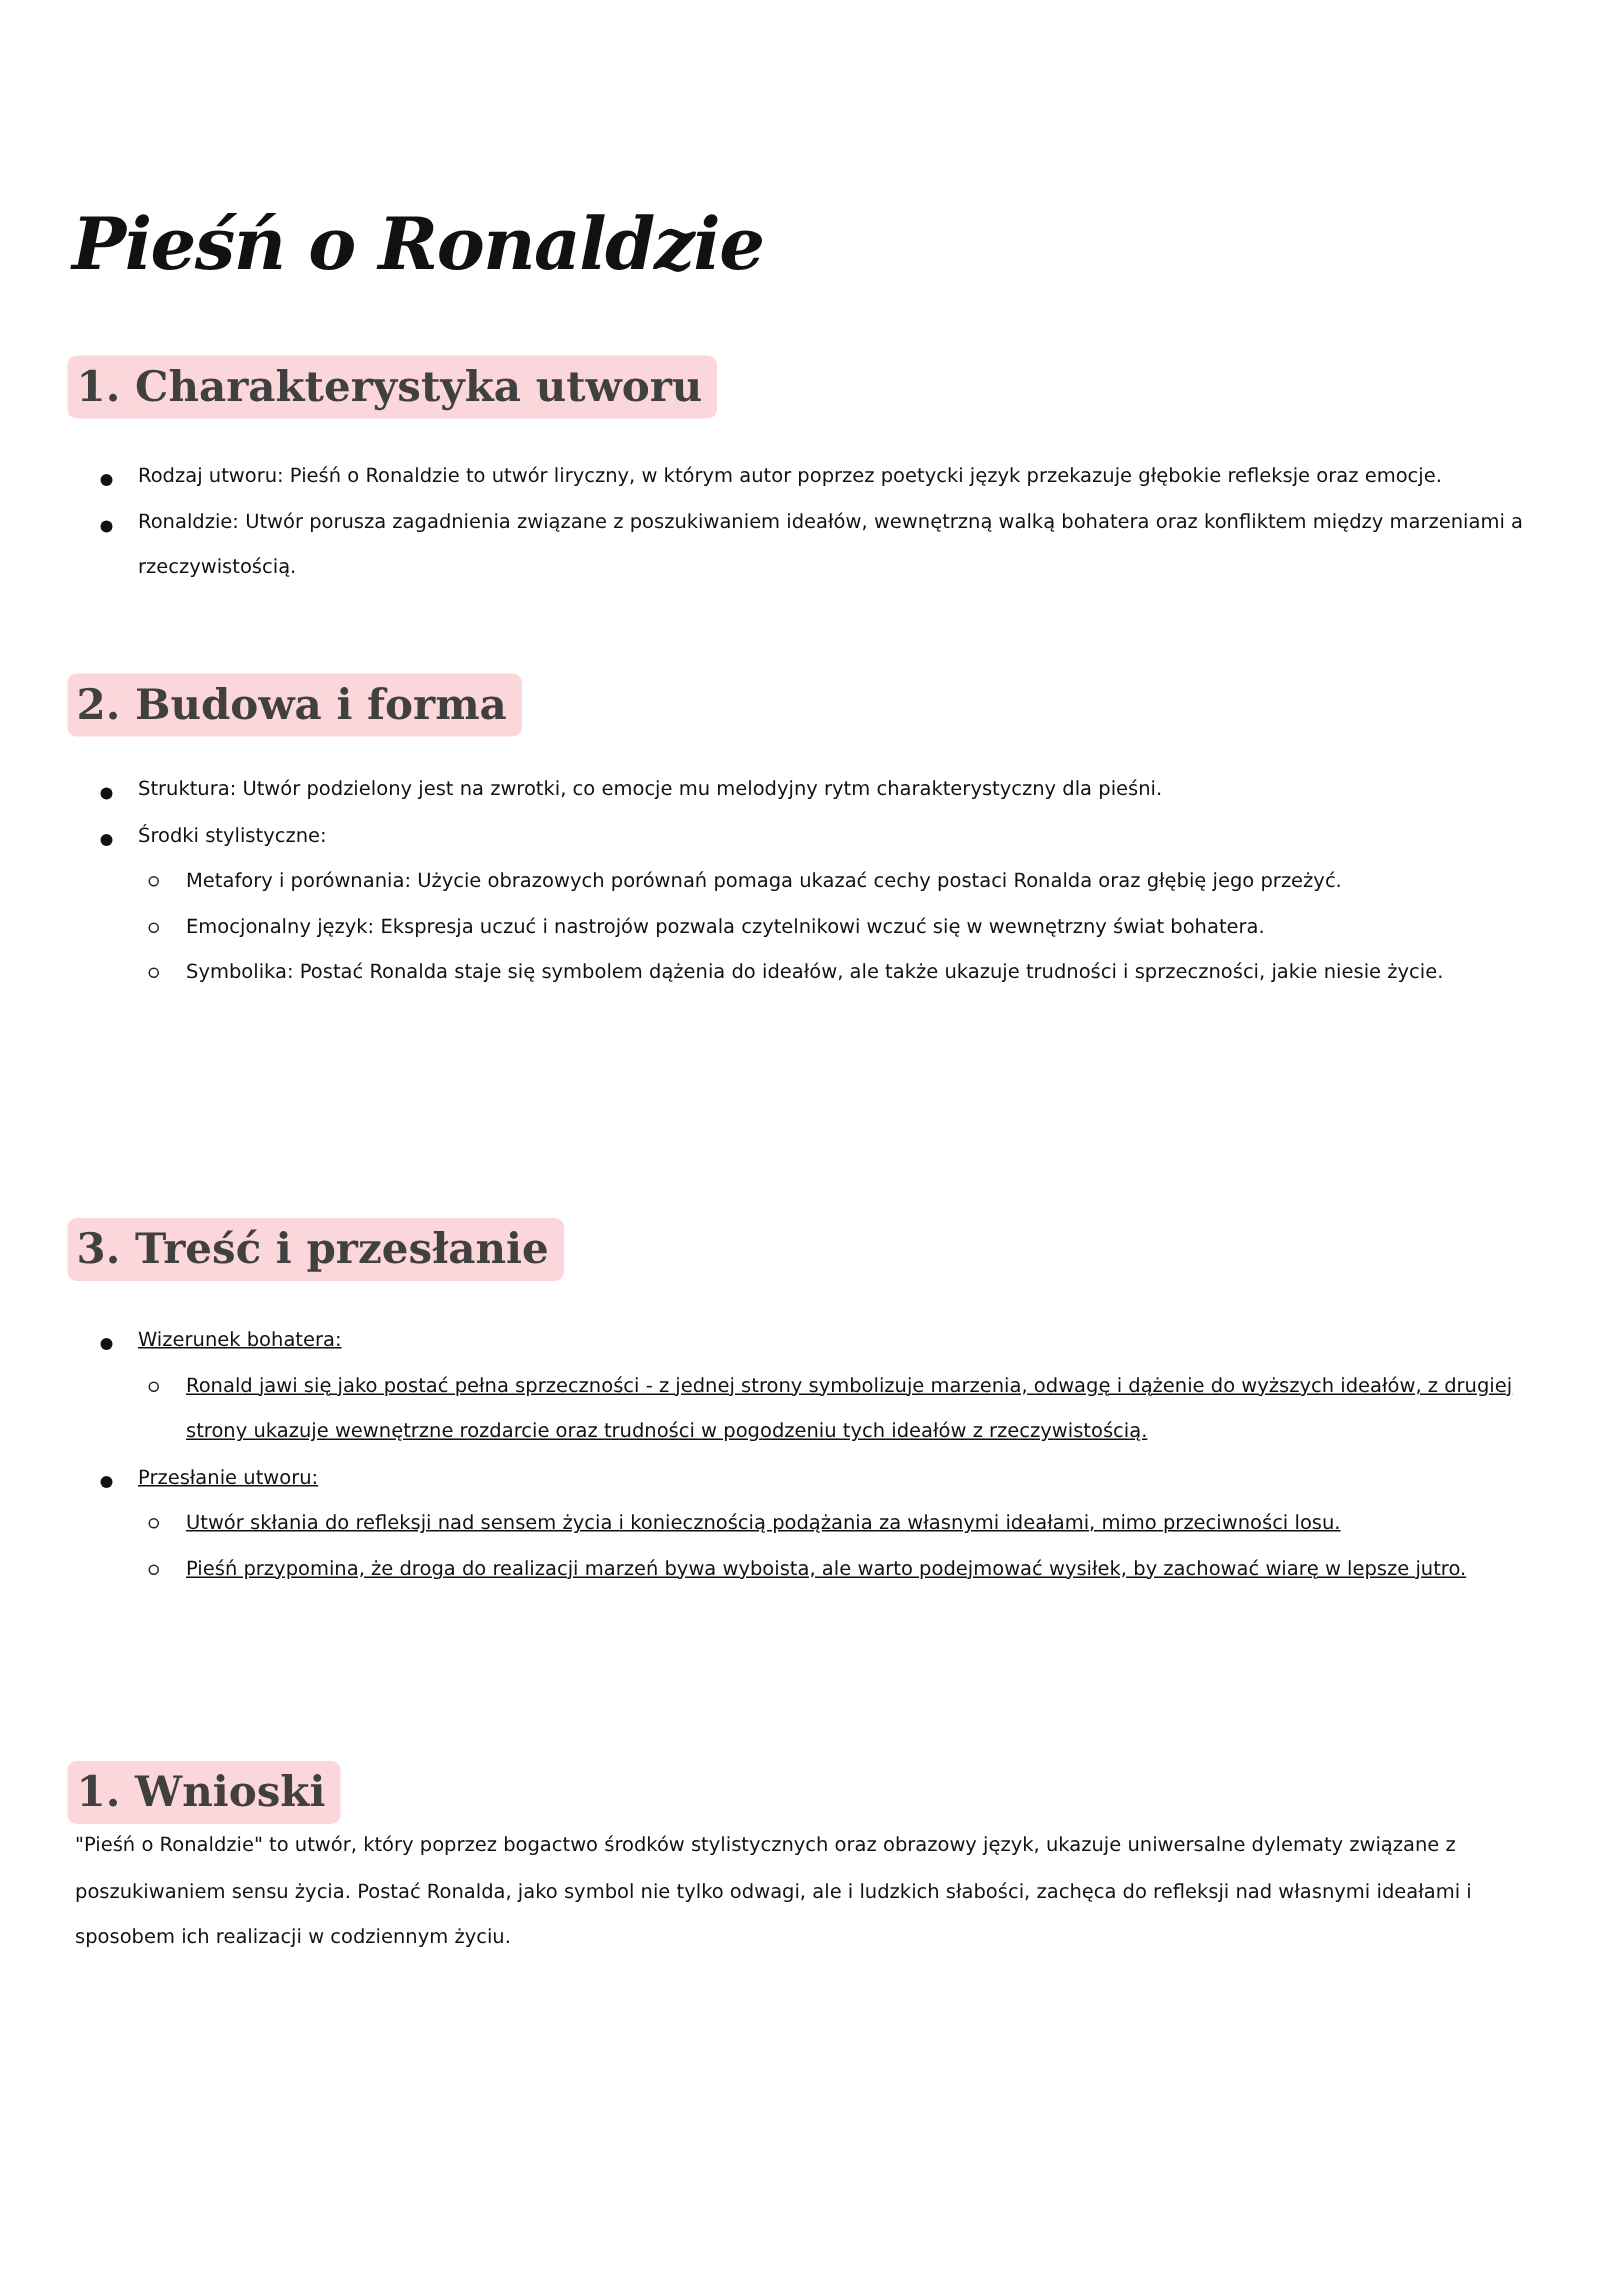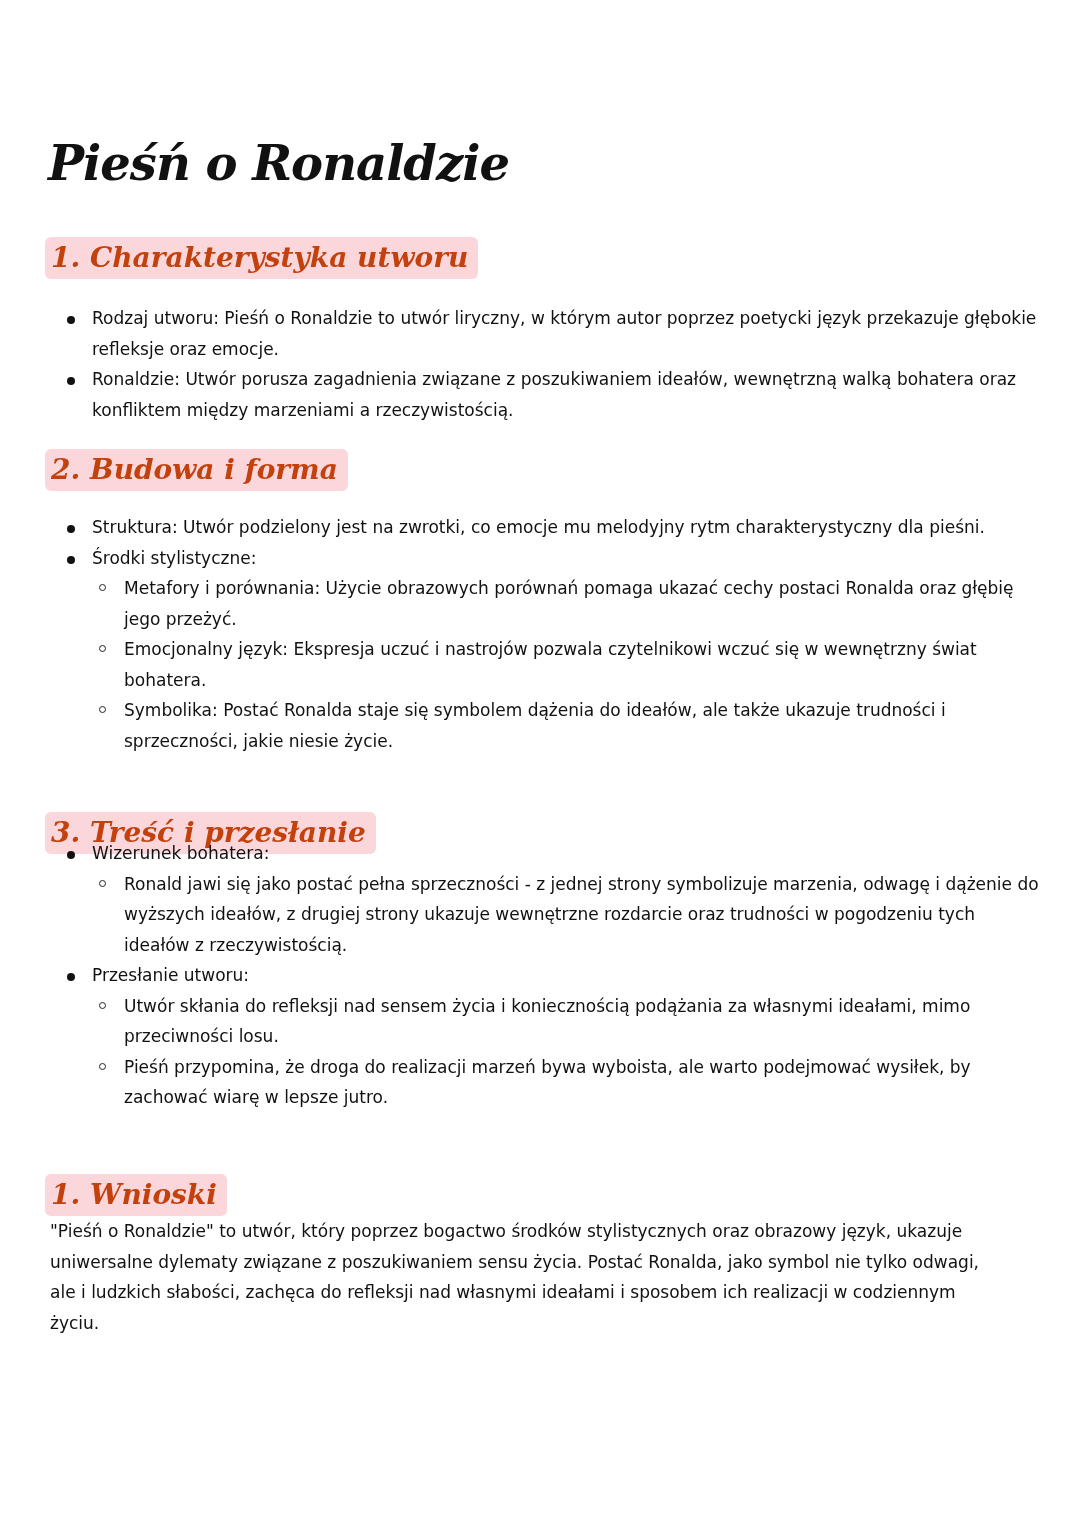--- a/index.html
+++ b/index.html
@@ -7,25 +7,25 @@
   .page { position: absolute; left: 0; top: 0; width: 1080px; height: 1526px; }
   .title {
     position: absolute; left: 48px; top: 128px;
     font-family: "DejaVu Serif", serif; font-style: italic; font-weight: bold;
     font-size: 48px; letter-spacing: -1px; color: #111; line-height: 70px;
   }
   .heading {
     position: absolute; left: 45px;
     background: #fbd7dc; border-radius: 6px;
     padding: 2px 10px 2px 6px;
-    font-family: "DejaVu Serif", serif; font-style: italic; font-weight: bold;
-    font-size: 28px; line-height: 38px; color: #c2410c;
+    font-family: "DejaVu Serif", serif; font-weight: bold;
+    font-size: 28px; line-height: 38px; color: #404040;
   }
   .body {
-    font-family: "DejaVu Sans", sans-serif; font-size: 17px; line-height: 30.5px; color: #111;
+    font-family: "DejaVu Sans", sans-serif; font-size: 13px; line-height: 30.5px; color: #111;
   }
   ul { margin: 0; padding: 0; list-style: none; }
   .l1 { position: relative; padding-left: 42px; }
   .l1::before {
     content: ""; position: absolute; left: 17px; top: 13px;
     width: 8px; height: 8px; border-radius: 50%; background: #111;
   }
   .l2 { position: relative; padding-left: 32px; }
   .l2::before {
     content: ""; position: absolute; left: 7px; top: 11px;
@@ -59,21 +59,21 @@
         <ul class="sublist">
           <li class="l2">Metafory i porównania: Użycie obrazowych porównań pomaga ukazać cechy postaci Ronalda oraz głębię jego przeżyć.</li>
           <li class="l2">Emocjonalny język: Ekspresja uczuć i nastrojów pozwala czytelnikowi wczuć się w wewnętrzny świat bohatera.</li>
           <li class="l2">Symbolika: Postać Ronalda staje się symbolem dążenia do ideałów, ale także ukazuje trudności i sprzeczności, jakie niesie życie.</li>
         </ul>
       </li>
     </ul>
   </div>
 
   <div class="heading" style="top:812px;">3. Treść i przesłanie</div>
-  <div class="block body" style="top:838px;">
+  <div class="block body" style="top:879px;text-decoration:underline;">
     <ul>
       <li class="l1">
         <span>Wizerunek bohatera:</span>
         <ul class="sublist">
           <li class="l2">Ronald jawi się jako postać pełna sprzeczności - z jednej strony symbolizuje marzenia, odwagę i dążenie do wyższych ideałów, z drugiej strony ukazuje wewnętrzne rozdarcie oraz trudności w pogodzeniu tych ideałów z rzeczywistością.</li>
         </ul>
       </li>
       <li class="l1">
         <span>Przesłanie utworu:</span>
         <ul class="sublist">

